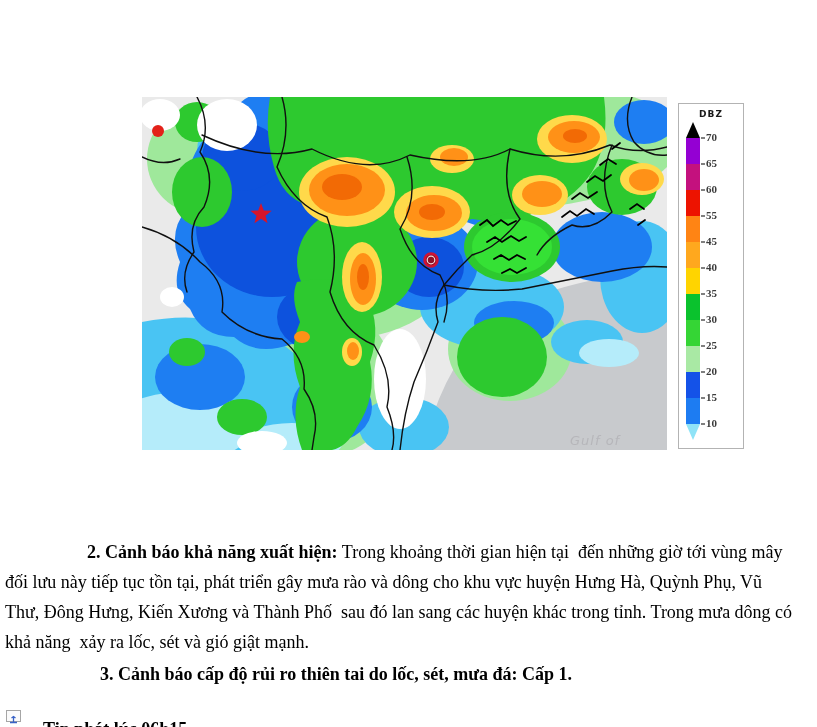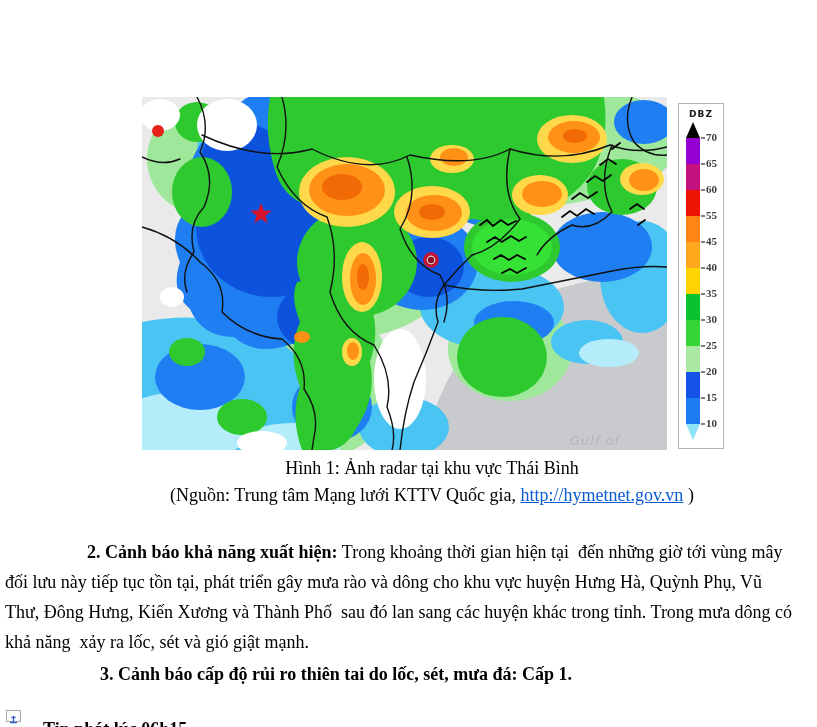--- a/index.html
+++ b/index.html
@@ -16,21 +16,21 @@
   b{font-weight:bold;}
 
   #fig{position:absolute;top:97px;left:142px;width:582px;height:353px;}
   #mapwrap{position:absolute;left:0;top:0;width:525px;height:353px;overflow:hidden;}
 
   #caption{position:absolute;top:455px;left:130px;width:604px;text-align:center;
            font-size:18px;line-height:27px;}
   #caption a{color:#0b5bd3;text-decoration:underline;}
 
   
-  .cb-panel{position:absolute;left:536px;top:6px;width:46px;height:346px;
+  .cb-panel{position:absolute;left:536px;top:6px;width:66px;height:346px;
             border:1px solid #b3b3b3;background:#fff;box-sizing:border-box;}
   .cb-title{text-align:center;font-family:"DejaVu Sans",sans-serif;font-size:9px;
             font-weight:700;letter-spacing:1px;color:#1a1a1a;margin-top:5px;}
   .cb-bands{position:absolute;left:7px;top:34px;}
   .cb-band{width:14px;height:26px;}
   .cb-arrow-up{position:absolute;left:7px;top:18px;width:0;height:0;
      border-left:7px solid transparent;border-right:7px solid transparent;
      border-bottom:16px solid #000;}
   .cb-arrow-down{position:absolute;left:7px;top:320px;width:0;height:0;
      border-left:7px solid transparent;border-right:7px solid transparent;
@@ -230,24 +230,20 @@
           <div class="cb-mark" style="top: 267px;"></div>
           <div class="cb-tick" style="top: 261px;">20</div>
           <div class="cb-mark" style="top: 293px;"></div>
           <div class="cb-tick" style="top: 287px;">15</div>
           <div class="cb-mark" style="top: 319px;"></div>
           <div class="cb-tick" style="top: 313px;">10</div>
         </div>
     </div>
   </div>
 
-  <div id="caption">
-    <div>Hình 1: Ảnh radar tại khu vực Thái Bình</div>
-    <div><span>(Nguồn: Trung tâm Mạng lưới KTTV Quốc gia, </span><a href="#">http://hymetnet.gov.vn</a><span> )</span></div>
-  </div>
 
   <p class="para" id="p2"><b>2. Cảnh báo khả năng xuất hiện:</b><span> Trong khoảng thời gian hiện tại&nbsp; đến những giờ tới vùng mây đối lưu này tiếp tục tồn tại, phát triển gây mưa rào và dông cho khu vực huyện Hưng Hà, Quỳnh Phụ, Vũ Thư, Đông Hưng, Kiến Xương và Thành Phố&nbsp; sau đó lan sang các huyện khác trong tỉnh. Trong mưa dông có khả năng&nbsp; xảy ra lốc, sét và gió giật mạnh.</span></p>
 
   <p class="para" id="p3">3. Cảnh báo cấp độ rủi ro thiên tai do lốc, sét, mưa đá: Cấp 1.</p>
 
 
   <p class="para" id="p5">Tin phát lúc 06h15</p>
 
   <div class="anchor-box">
     <svg width="13" height="10" viewBox="0 0 13 10">

